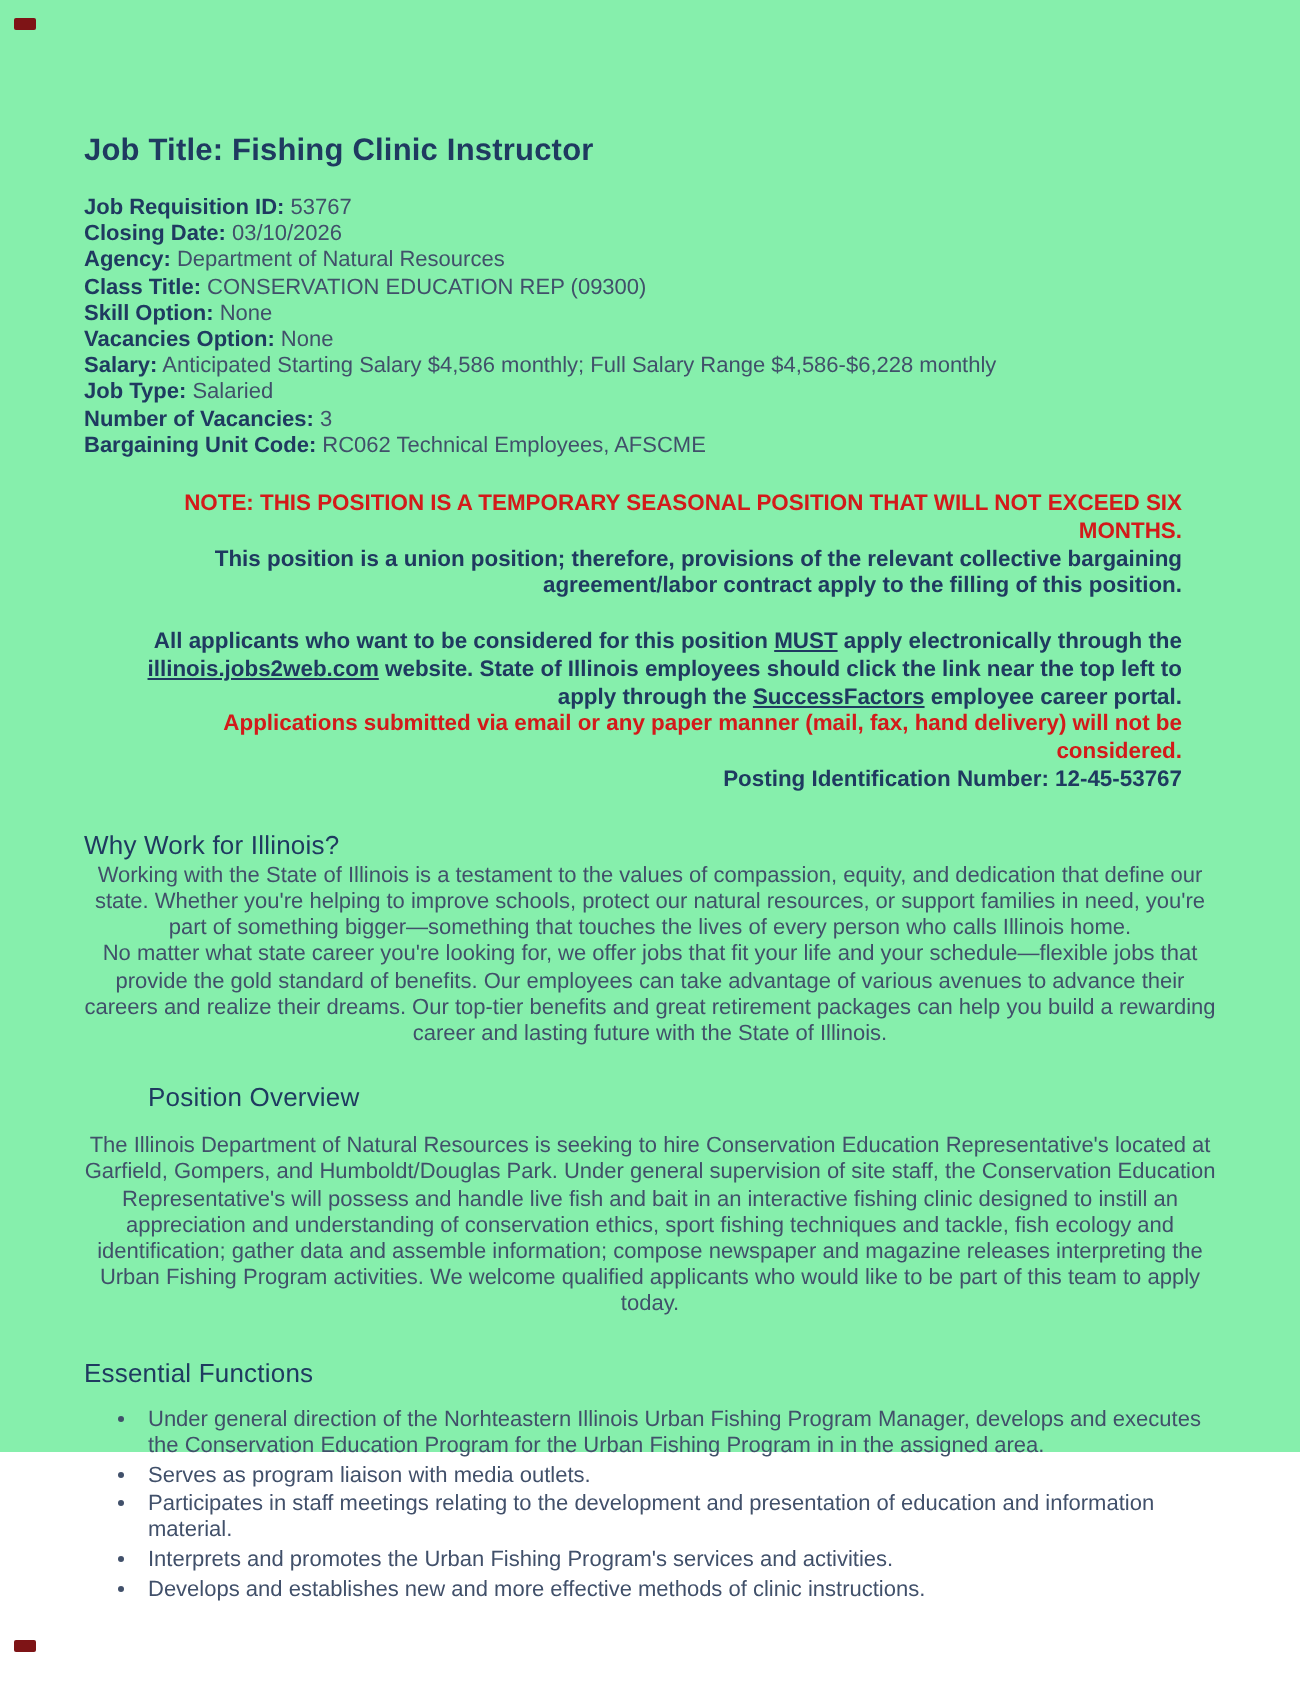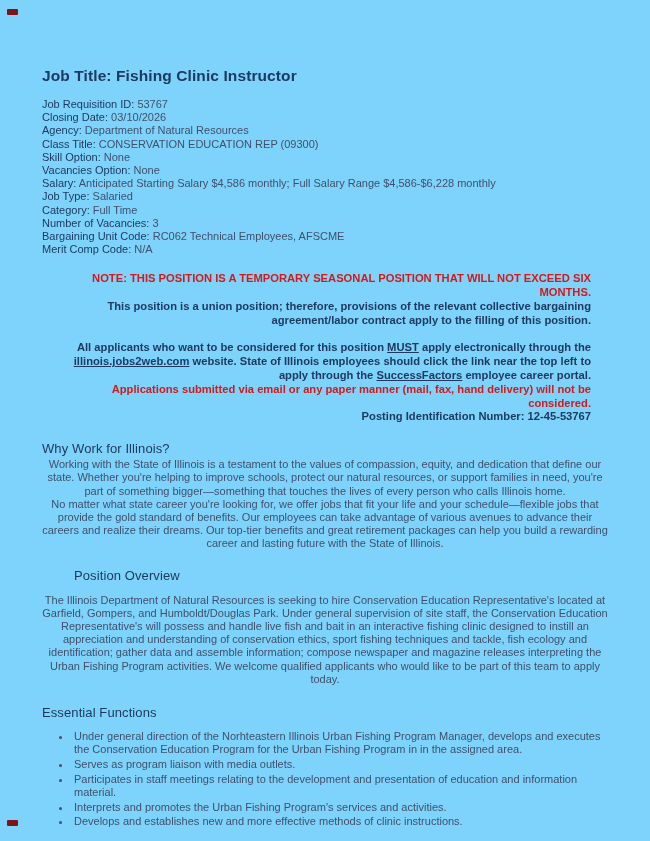--- a/index.html
+++ b/index.html
@@ -3,38 +3,38 @@
 <meta charset="utf-8">
 <style>
   html, body { margin: 0; padding: 0; background: #ffffff; }
   body {
     width: 650px; height: 841px;
     font-family: "Liberation Sans", "DejaVu Sans", sans-serif;
     color: var(--body, #3f4f63);
     position: relative;
     overflow: hidden;
   }
-  .page { position: relative; width: 650px; height: 841px; background: #7dd3fc; }
+  .page { position: relative; width: 650px; height: 726px; background: #86efac; }
   .content { padding: 67px 42px 0 42px; }
 
   .corner-mark {
     position: absolute; width: 11px; height: 6px;
     background: #7e1416; border-radius: 1px;
   }
   .corner-mark.top { left: 7px; top: 9px; }
   .corner-mark.bottom { left: 7px; top: 820px; }
 
   .job-title {
     font-size: 15.5px; font-weight: bold; color: var(--navy, #1f3a60);
     margin: 0 0 13px 0; letter-spacing: 0.1px;
   }
 
   .details { font-size: 11px; line-height: 13.2px; }
   .detail-line { white-space: normal; }
-  .detail-label { font-weight: normal; color: var(--navy, #1f3a60); }
+  .detail-label { font-weight: bold; color: var(--navy, #1f3a60); }
   .detail-value { color: var(--body, #3f4f63); }
 
   .notice-block {
     margin: 16px auto 0 auto; max-width: 532px;
     text-align: right; font-weight: bold;
     font-size: 11.2px; line-height: 13.8px;
   }
   .red  { color: var(--red, #d31a1a); }
   .navy { color: var(--navy, #1f3a60); }
   .gap-line { height: 13.8px; }
@@ -71,24 +71,22 @@
 
     <div class="details" id="details">
         <div class="detail-line"><span class="detail-label">Job Requisition ID:</span><span class="detail-value"> 53767</span></div>
         <div class="detail-line"><span class="detail-label">Closing Date:</span><span class="detail-value"> 03/10/2026</span></div>
         <div class="detail-line"><span class="detail-label">Agency:</span><span class="detail-value"> Department of Natural Resources</span></div>
         <div class="detail-line"><span class="detail-label">Class Title:</span><span class="detail-value"> CONSERVATION EDUCATION REP (09300)</span></div>
         <div class="detail-line"><span class="detail-label">Skill Option:</span><span class="detail-value"> None</span></div>
         <div class="detail-line"><span class="detail-label">Vacancies Option:</span><span class="detail-value"> None</span></div>
         <div class="detail-line"><span class="detail-label">Salary:</span><span class="detail-value"> Anticipated Starting Salary $4,586 monthly; Full Salary Range $4,586-$6,228 monthly</span></div>
         <div class="detail-line"><span class="detail-label">Job Type:</span><span class="detail-value"> Salaried</span></div>
-        <div class="detail-line"><span class="detail-label">Category:</span><span class="detail-value"> Full Time</span></div>
         <div class="detail-line"><span class="detail-label">Number of Vacancies:</span><span class="detail-value"> 3</span></div>
         <div class="detail-line"><span class="detail-label">Bargaining Unit Code:</span><span class="detail-value"> RC062 Technical Employees, AFSCME</span></div>
-        <div class="detail-line"><span class="detail-label">Merit Comp Code:</span><span class="detail-value"> N/A</span></div>
       </div>
 
     <div class="notice-block">
       <div class="red">NOTE: THIS POSITION IS A TEMPORARY SEASONAL POSITION THAT WILL NOT EXCEED SIX MONTHS.</div>
       <div class="navy">This position is a union position; therefore, provisions of the relevant collective bargaining agreement/labor contract apply to the filling of this position.</div>
       <div class="gap-line"></div>
       <div class="navy" id="apply-text"><span>All applicants who want to be considered for this position </span><span class="u">MUST</span><span> apply electronically through the </span><span class="u">illinois.jobs2web.com</span><span> website. State of Illinois employees should click the link near the top left to apply through the </span><span class="u">SuccessFactors</span><span> employee career portal.</span></div>
       <div class="red">Applications submitted via email or any paper manner (mail, fax, hand delivery) will not be considered.</div>
       <div class="navy">Posting Identification Number: 12-45-53767</div>
     </div>

